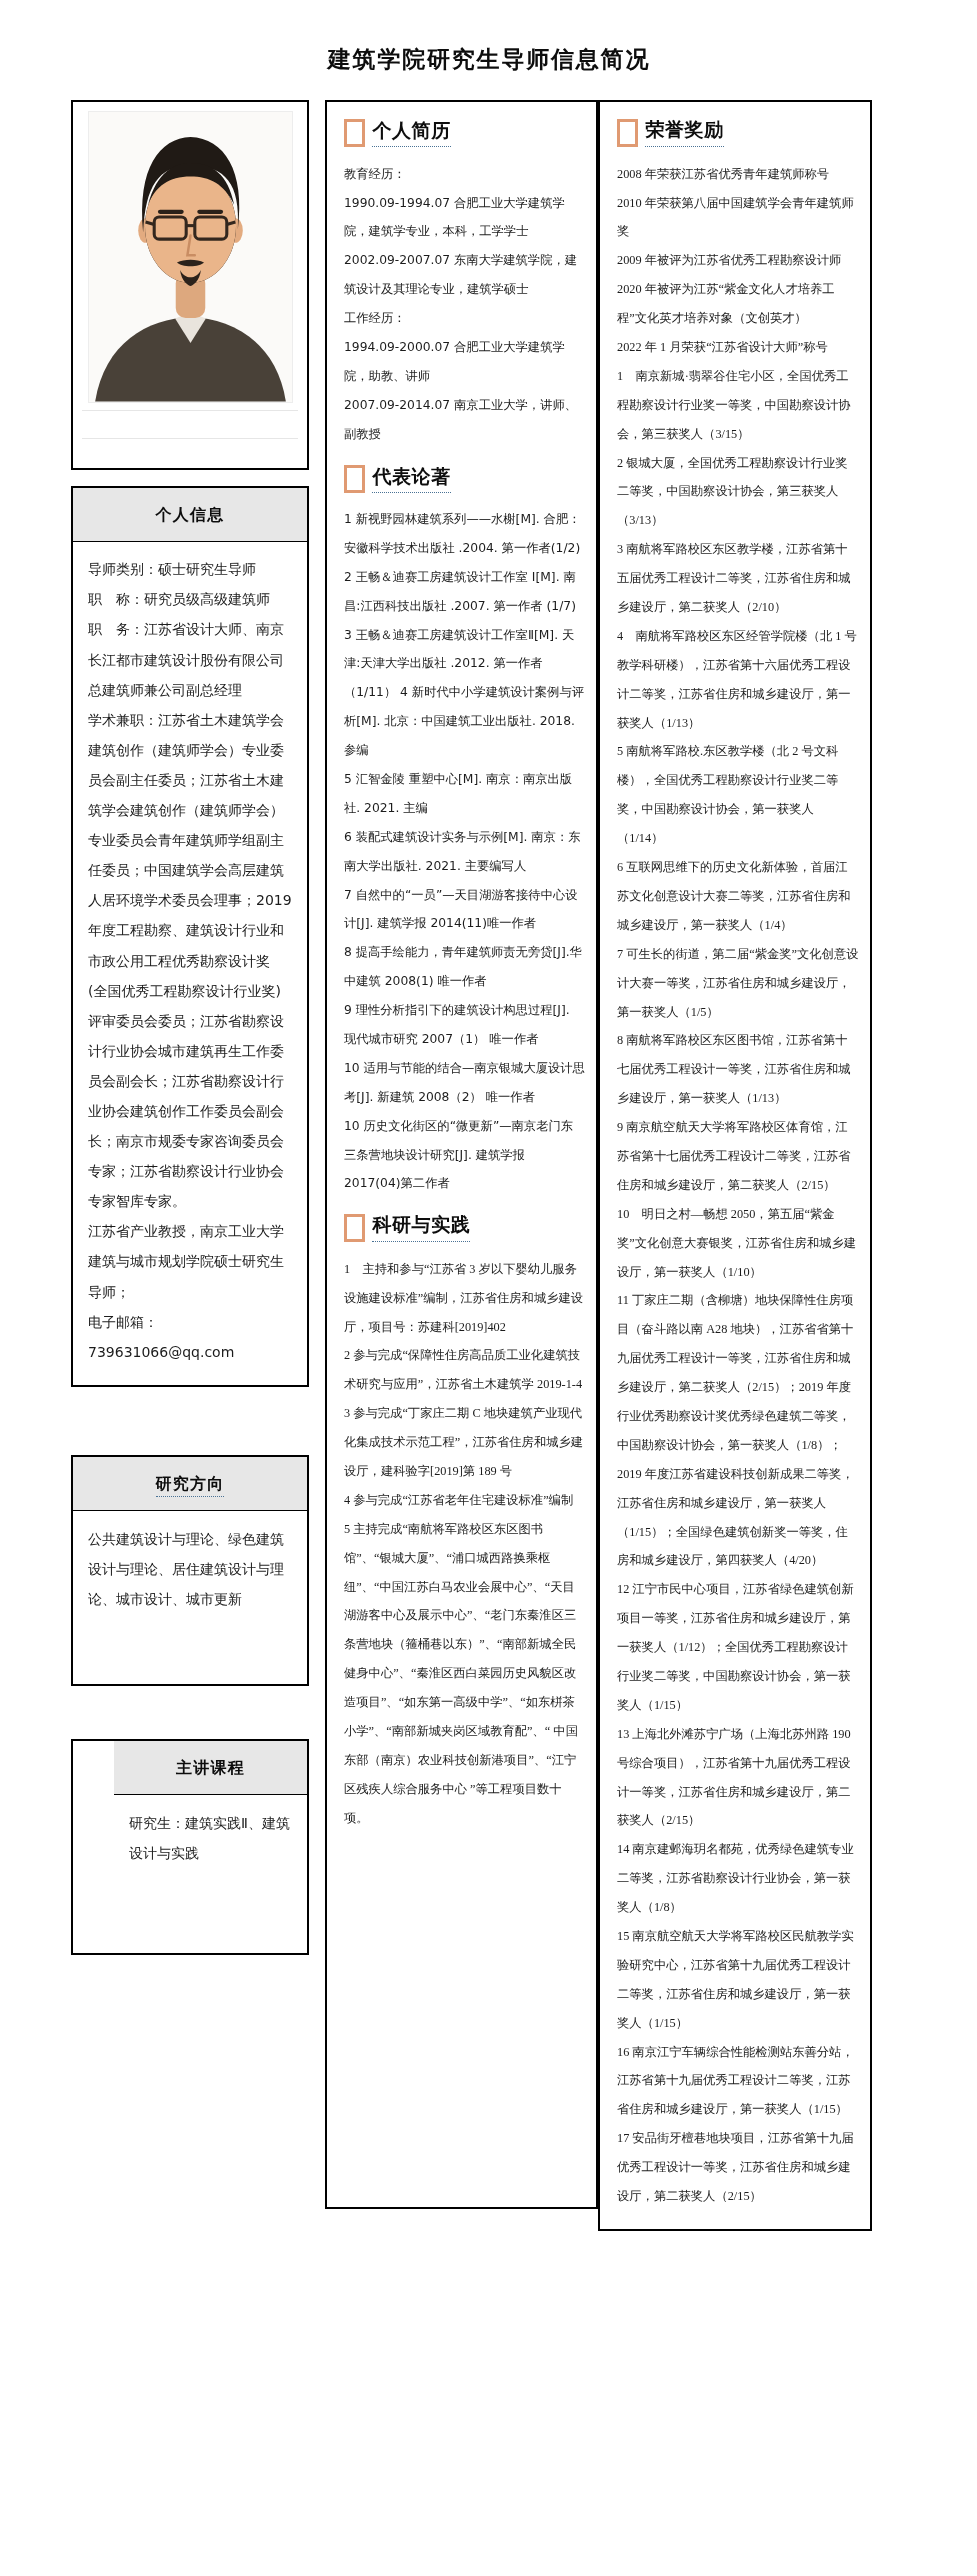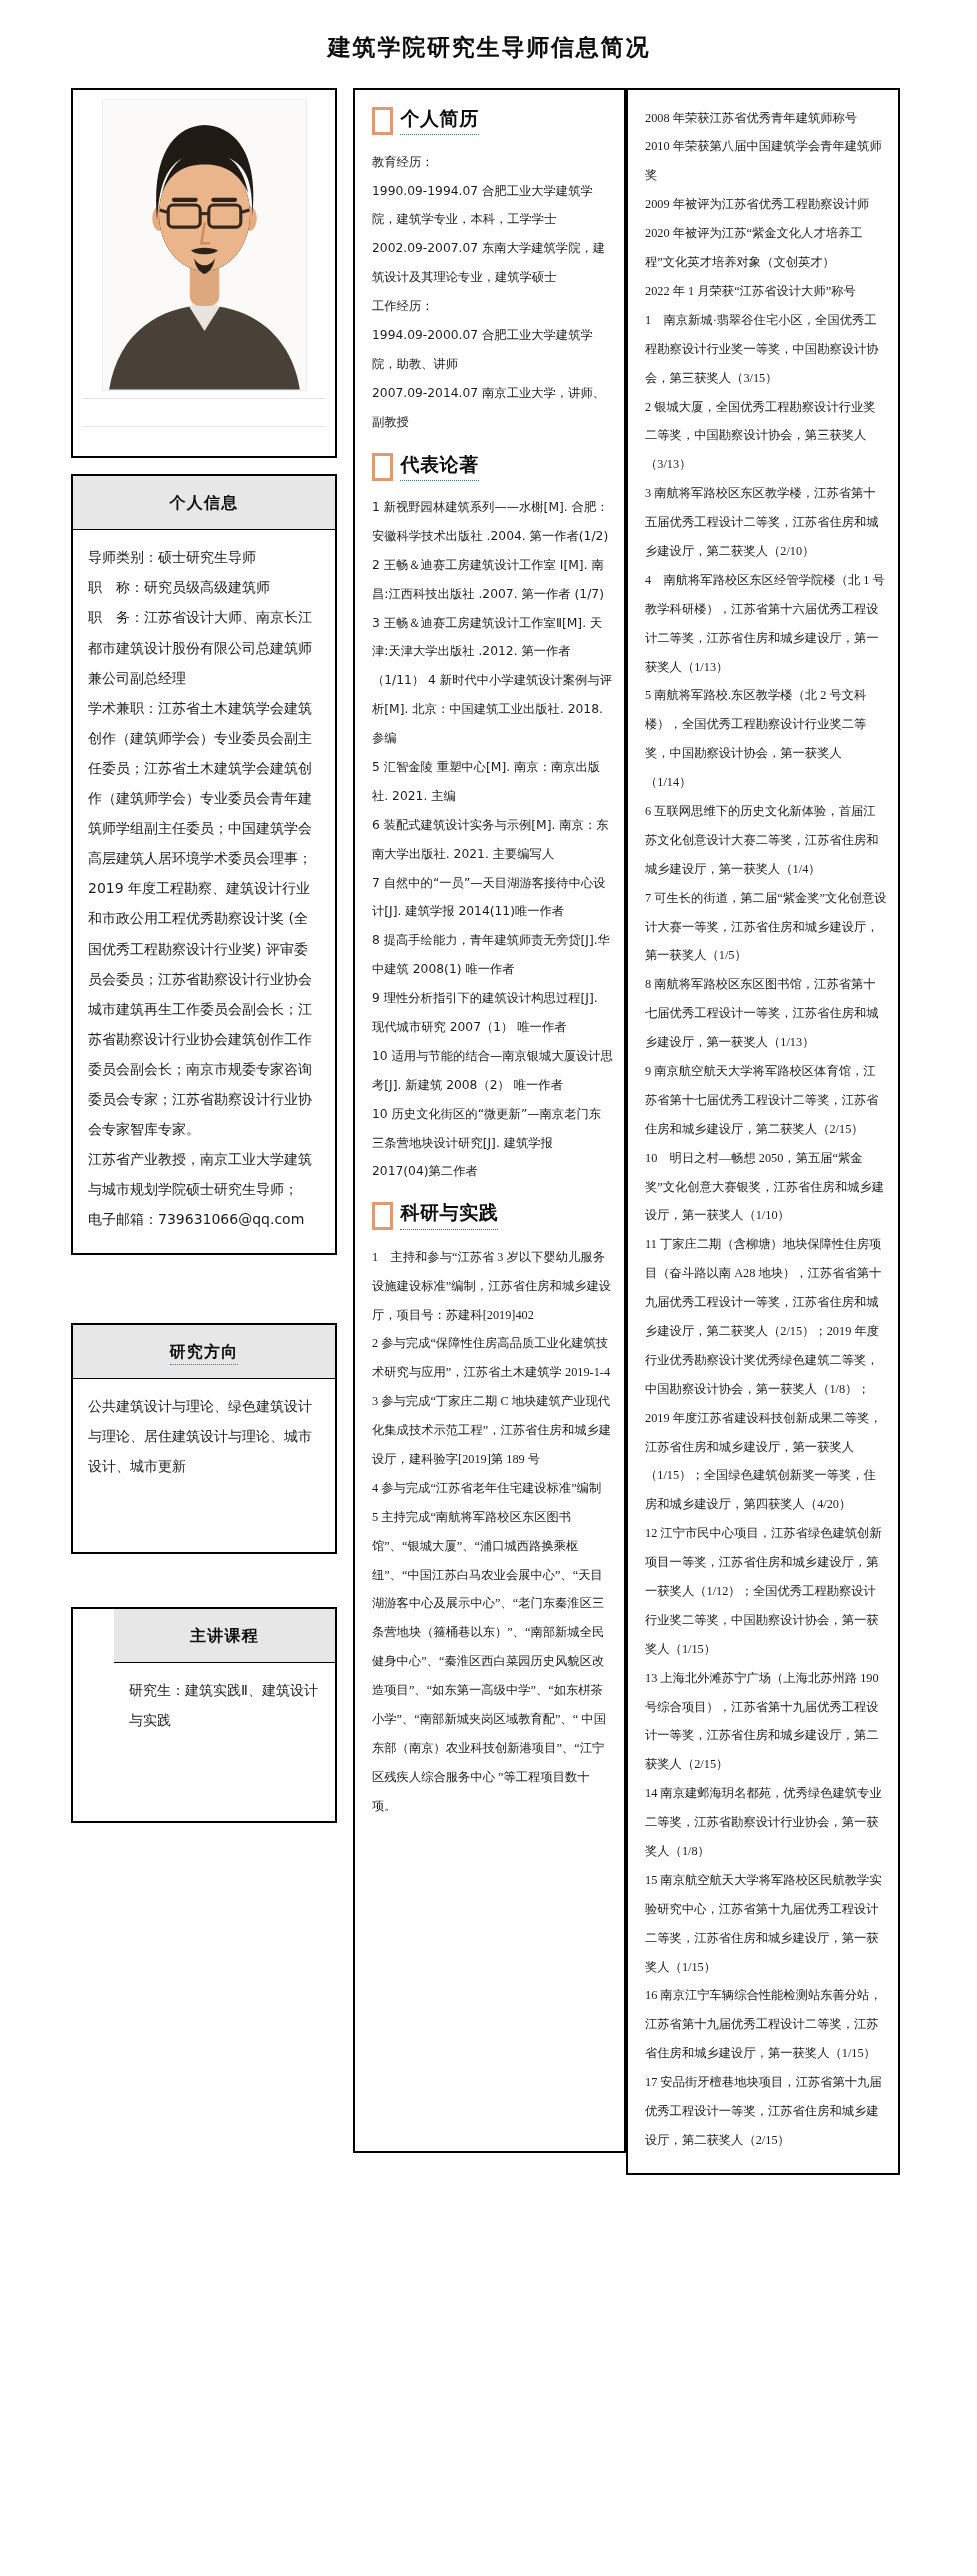--- a/index.html
+++ b/index.html
@@ -6,34 +6,34 @@
   body{
     width:978px;
     min-height:2576px;
     background:#ffffff;
     font-family:"DejaVu Sans","Liberation Sans",sans-serif;
     color:#1c1c1c;
     position:relative;
   }
   .page-title{
     text-align:center;
-    padding-top:32px;
+    padding-top:44px;
     margin:0;
     font-size:23px;
     font-weight:600;
     letter-spacing:1.8px;
     color:#0d0d0d;
   }
   .columns{
     display:flex;
     align-items:flex-start;
     margin:25px 0 0 71px;
     gap:16px;
   }
-  .left-col{width:266px;flex:none;display:flex;flex-direction:column;}
+  .left-col{width:238px;flex:none;display:flex;flex-direction:column;}
   .right-col{width:547px;flex:none;display:flex;}
   .box{
     border:2.5px solid #000;
     background:#fff;
     box-sizing:border-box;
   }
   
   .photo-box{
     height:370px;
     margin-bottom:16px;
@@ -267,20 +267,24 @@
               <p>4 参与完成“江苏省老年住宅建设标准”编制</p>
 
               <p>5 主持完成“南航将军路校区东区图书馆”、“银城大厦”、“浦口城西路换乘枢纽”、“中国江苏白马农业会展中心”、“天目湖游客中心及展示中心”、“老门东秦淮区三条营地块（箍桶巷以东）”、“南部新城全民健身中心”、“秦淮区西白菜园历史风貌区改造项目”、“如东第一高级中学”、“如东栟茶小学”、“南部新城夹岗区域教育配”、“ 中国东部（南京）农业科技创新港项目”、“江宁区残疾人综合服务中心 ”等工程项目数十项。</p>
             </div>
         </section>
 
       </div>
 
       <div class="box right-box honors">
         <section class="section">
+          <div class="section-title">
+            <span class="icon-square"></span>
+            <span class="title-text">荣誉奖励</span>
+          </div>
           <div class="section-body">
 
               <p>2008 年荣获江苏省优秀青年建筑师称号</p>
 
               <p>2010 年荣获第八届中国建筑学会青年建筑师奖</p>
 
               <p>2009 年被评为江苏省优秀工程勘察设计师</p>
 
               <p>2020 年被评为江苏“紫金文化人才培养工程”文化英才培养对象（文创英才）</p>
 

